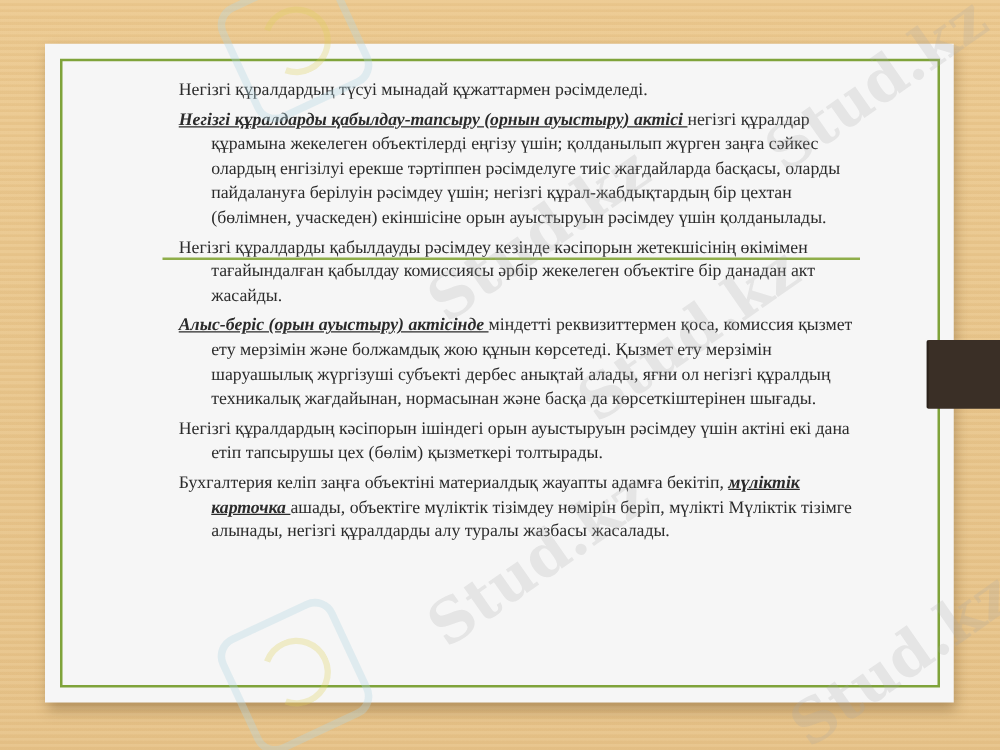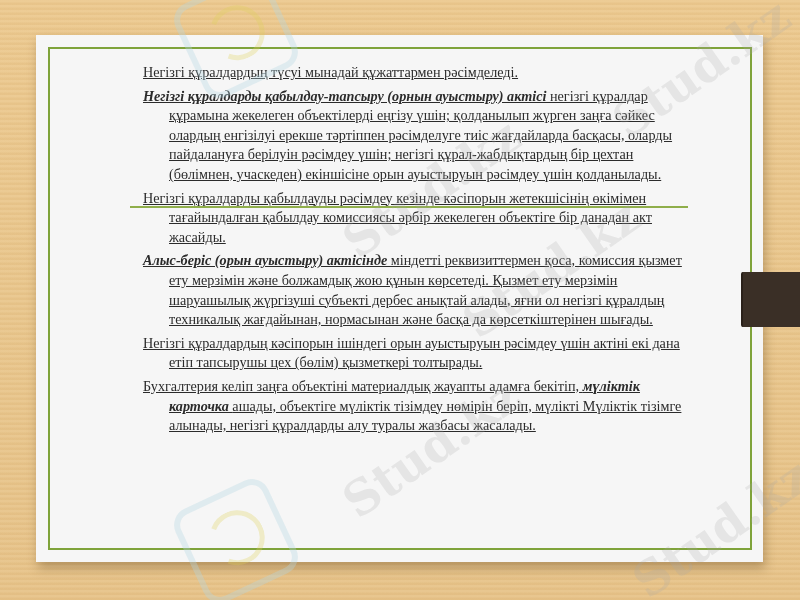--- a/index.html
+++ b/index.html
@@ -28,21 +28,21 @@
     .tab {
       position:absolute; left:741px; top:272px; width:59px; height:55px;
       background:#3a2f26;
       border-left:2px solid #2a211a;
       border-radius:2px 0 0 2px;
     }
     .content {
       position:absolute; left:143px; top:63px; width:540px;
       color:#2b2b2b; font-size:14.2px; line-height:19.6px;
     }
-    .para { margin:0 0 4px 0; padding-left:26px; text-indent:-26px;text-decoration:underline; }
+    .para { margin:0 0 4px 0; padding-left:26px; text-indent:-26px; }
     .para.p-gap { margin-top:3px; }
     .term { font-weight:bold; font-style:italic; text-decoration:underline; }
     .watermark {
       position:absolute; color:rgba(170,170,170,0.22); font-weight:bold;
       font-family:"DejaVu Serif", serif; font-size:48px; transform:rotate(-35deg);
       pointer-events:none; white-space:nowrap;
     }
     .wm-logo {
       position:absolute; width:90px; height:90px; border-radius:18px;
       border:6px solid rgba(180,215,225,0.35); transform:rotate(-25deg);

